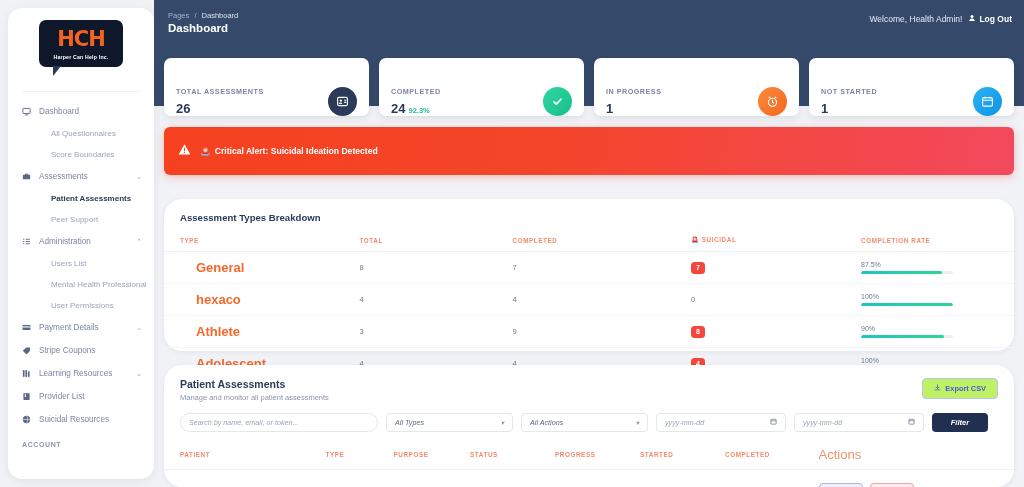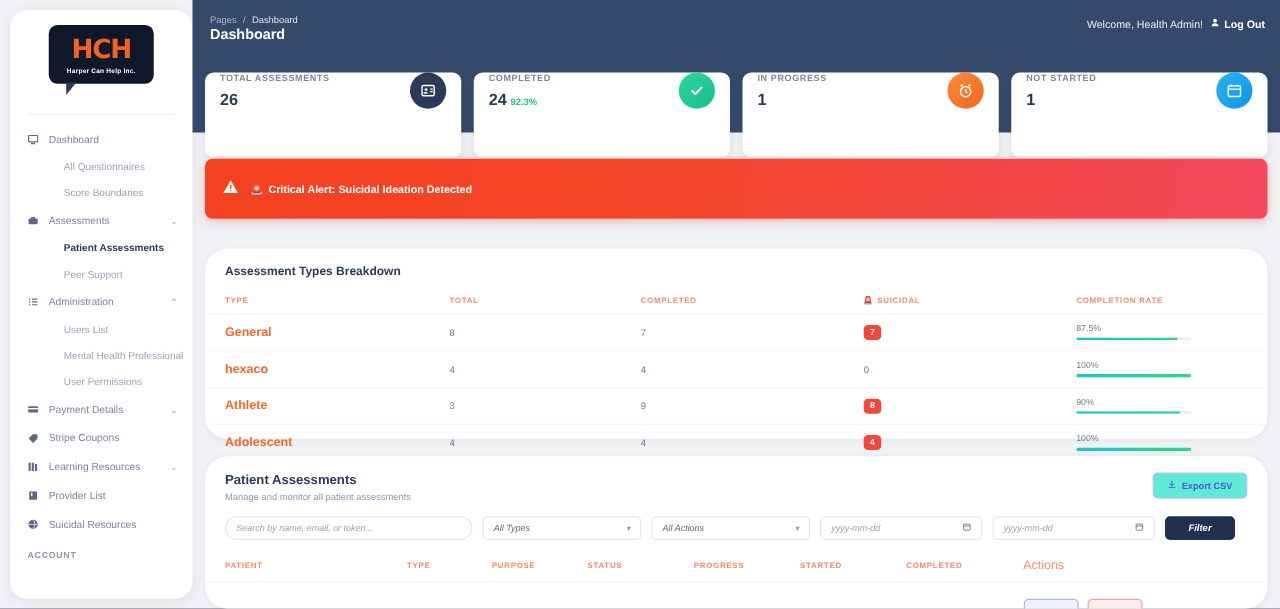--- a/index.html
+++ b/index.html
@@ -77,23 +77,23 @@
   .welcome {
     position: absolute; right: 12px; top: 14px;
     display: flex; align-items: center; gap: 6px;
     font-size: 8.5px; color: #e6eaf2;
   }
   .welcome .logout { display: flex; align-items: center; gap: 3px; font-weight: bold; color: #ffffff; cursor: pointer; }
 
   
   .stats { position: absolute; left: 164px; top: 58px; right: 10px; display: flex; gap: 10px; }
   .stat {
-    flex: 1; height: 68px; background: #ffffff; border-radius: 7px;
+    flex: 1; height: 58px; background: #ffffff; border-radius: 7px;
     box-shadow: 0 2px 7px rgba(20,30,60,.10);
-    display: flex; align-items: flex-start; justify-content: space-between;
+    display: flex; align-items: flex-end; justify-content: space-between;
     padding: 0 12px;
   }
   .stat .lbl { font-size: 7.2px; font-weight: bold; color: #7b86a2; letter-spacing: .5px; }
   .stat .val { font-size: 13px; font-weight: bold; color: #2b3b57; margin-top: 5px; }
   .stat .val .pct { font-size: 7.5px; color: #25c08b; margin-left: 3px; }
   .stat .circ {
     width: 29px; height: 29px; border-radius: 50%;
     display: flex; align-items: center; justify-content: center;
     color: #fff; font-size: 12px; flex: none;
   }
@@ -123,40 +123,40 @@
   }
   #breakdown { left: 164px; top: 199px; right: 10px; height: 152px; }
   .card-title { font-size: 9.6px; font-weight: bold; color: #2b3b57; padding: 13px 16px 9px; }
   table { width: 100%; border-collapse: collapse; }
   thead th {
     font-size: 6.3px; font-weight: bold; color: #f38a6b; letter-spacing: .6px;
     text-align: left; padding: 4px 0 7px 0; border-bottom: 1px solid #f1f2f6;
   }
   tbody td { font-size: 7.6px; color: #6b7790; padding: 8px 0; border-bottom: 1px solid #f5f6f9; }
   tbody tr:last-child td { border-bottom: none; }
-  .type-name { color: #f4682c; font-weight: bold; font-size: 10px; }
+  .type-name { color: #f4682c; font-weight: bold; font-size: 13px; margin-left: 16px; }
   .badge-sui {
     display: inline-block; min-width: 14px; text-align: center;
     background: #f4463a; color: #fff; font-size: 7px; font-weight: bold;
     padding: 2.5px 4px; border-radius: 3.5px;
   }
   .rate-wrap { width: 92px; }
   .rate-txt { font-size: 7px; color: #6b7790; margin-bottom: 3px; }
   .rate-bar { height: 2.4px; background: #eceef3; border-radius: 2px; overflow: hidden; }
   .rate-fill { height: 100%; background: linear-gradient(90deg,#1ec6c6,#2fd68f); border-radius: 2px; }
 
   
   #patients { left: 164px; top: 365px; right: 10px; height: 122px; overflow: hidden; }
   .pa-head { padding: 13px 16px 0; position: relative; }
   .pa-title { font-size: 10.5px; font-weight: bold; color: #2b3b57; }
   .pa-sub { font-size: 7.5px; color: #8b95ad; margin-top: 3px; }
   .export-btn {
     position: absolute; right: 16px; top: 13px;
     border: 1px solid #b9c4f2; border-radius: 4px;
-    color: #4a5bd6; background: #5eead4;
+    color: #4a5bd6; background: #bef264;
     font-size: 7.4px; font-weight: bold;
     padding: 5px 11px; cursor: pointer;
     display: flex; align-items: center; gap: 4px;
   }
   .filters { display: flex; align-items: center; gap: 8px; padding: 11px 16px 0; font-style: italic; }
   .fld {
     height: 19px; border: 1px solid #e3e6ee; border-radius: 4px;
     background: #fff; font-size: 7.2px; color: #9aa3ba;
     display: flex; align-items: center; padding: 0 8px;
   }
@@ -166,21 +166,21 @@
   .fld .chev { font-size: 6.5px; color: #8b95ad; }
   .cal-ico { font-size: 8px; color: #5c6882; }
   .filter-btn {
     height: 19px; background: #213050; color: #fff;
     font-size: 7.6px; font-weight: bold; border-radius: 4px;
     display: flex; align-items: center; justify-content: center;
     width: 56px; cursor: pointer;
   }
   .pa-table { margin-top: 11px; }
   .pa-table thead th { padding-left: 0; }
-  .pa-actions-h { font-size: 10px; color: #f4926b; font-weight: normal; letter-spacing: 0; }
+  .pa-actions-h { font-size: 13px; color: #f4926b; font-weight: normal; letter-spacing: 0; }
   .row-btns { display: flex; gap: 7px; padding-top: 5px; }
   .rb { width: 44px; height: 13px; border-radius: 4px 4px 0 0; }
   .rb.blue { border: 1px solid #a9b6f0; background: #eef1fd; }
   .rb.red { border: 1px solid #f4a3a3; background: #fdeeee; }
 </style>
 </head>
 <body>
 
 <div id="app">
 

